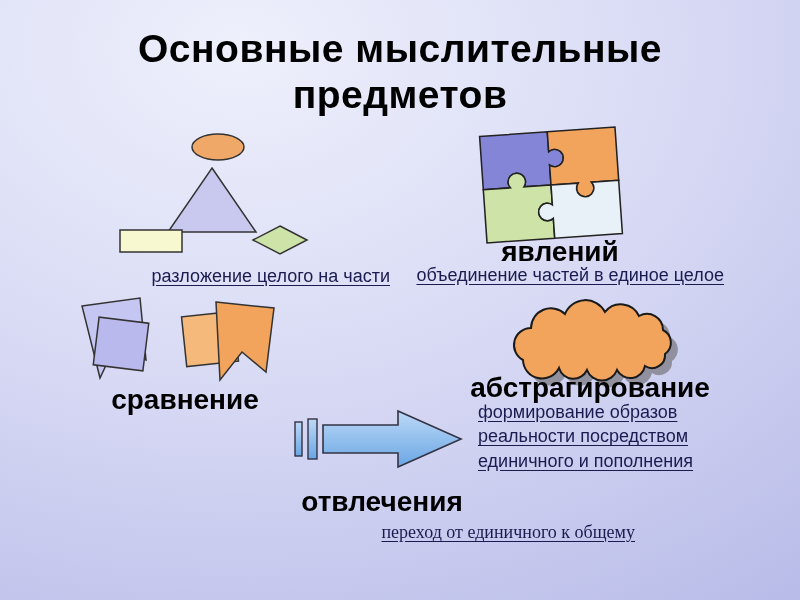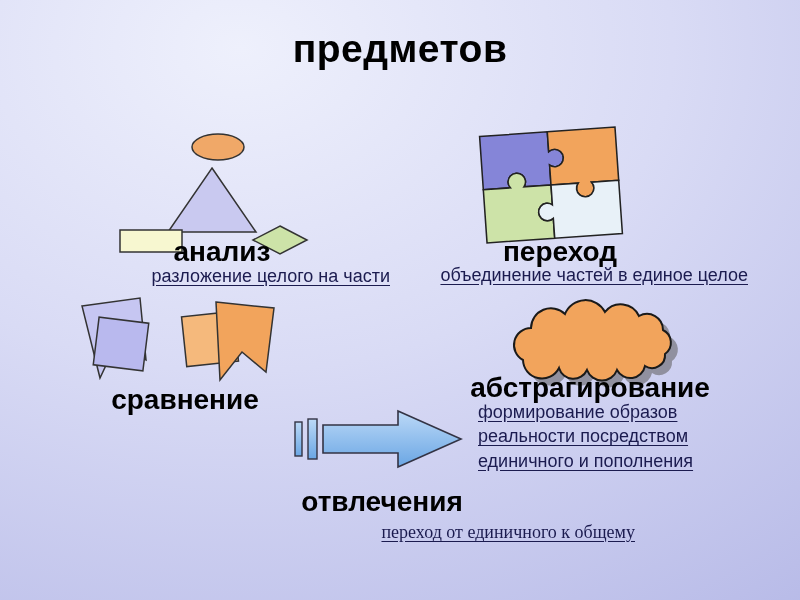--- a/index.html
+++ b/index.html
@@ -23,40 +23,40 @@
   .pre{white-space:pre-line;text-align:left;}
   .center{text-align:right;}
   svg{display:block;}
 </style>
 </head>
 <body>
 
 <div class="slide">
 
   <div class="title">
+    <div>Основные мыслительные</div>
     <div>предметов</div>
   </div>
 
   <svg class="abs" style="left:100px;top:130px;" width="220" height="130" viewBox="0 0 220 130">
     <ellipse cx="118" cy="17" rx="26" ry="13" fill="#f0a868" stroke="#333" stroke-width="1.5"></ellipse>
     <polygon points="112,38 156,102 68,102" fill="#c9c9f0" stroke="#333" stroke-width="1.5"></polygon>
     <rect x="20" y="100" width="62" height="22" fill="#f7f7d0" stroke="#333" stroke-width="1.5"></rect>
     <polygon points="180,96 207,110 180,124 153,110" fill="#cde3a8" stroke="#333" stroke-width="1.5"></polygon>
   </svg>
-  <div class="op-label" style="left:122px;top:236px;width:200px;">анализ</div>
   <div class="op-desc center" style="left:40px;top:264px;width:350px;">разложение целого на части</div>
 
   <svg class="abs" style="left:466px;top:122px;transform:rotate(-4deg);" width="170" height="126" viewBox="0 0 170 130">
     <path d="M15,10 H85 V30.5 a9,9 0 1 1 0,14 V65 H57 a9,9 0 1 0 -14,0 H15 Z" fill="#8585d8" stroke="#222" stroke-width="1.6"></path>
     <path d="M85,10 H155 V65 H127 a9,9 0 1 1 -14,0 H85 V44.5 a9,9 0 1 0 0,-14 V10 Z" fill="#f2a45c" stroke="#222" stroke-width="1.6"></path>
     <path d="M15,65 H43 a9,9 0 1 1 14,0 H85 V85.5 a9,9 0 1 0 0,14 V120 H15 Z" fill="#cde3a8" stroke="#222" stroke-width="1.6"></path>
     <path d="M155,65 V120 H85 V99.5 a9,9 0 1 1 0,-14 V65 H113 a9,9 0 1 0 14,0 H155 Z" fill="#e8f1f8" stroke="#222" stroke-width="1.6"></path>
   </svg>
-  <div class="op-label" style="left:460px;top:236px;width:200px;">переход</div>
-  <div class="op-desc center" style="left:388px;top:263px;width:360px;">объединение частей в единое целое</div>
+  <div class="op-label" style="left:460px;top:236px;width:200px;">явлений</div>
+  <div class="op-desc center" style="left:364px;top:263px;width:360px;">объединение частей в единое целое</div>
 
   <svg class="abs" style="left:60px;top:294px;" width="250" height="100" viewBox="0 0 250 100">
     <g>
       <polygon points="22,12 80,4 86,66 56,50 40,84" fill="#c6c6f2" stroke="#333" stroke-width="1.5"></polygon>
       <rect x="36" y="26" width="50" height="48" transform="rotate(7 61 50)" fill="#b9b9ee" stroke="#333" stroke-width="1.5"></rect>
     </g>
     <g transform="translate(110,0)">
       <rect x="14" y="20" width="52" height="50" transform="rotate(-6 40 45)" fill="#f5b97c" stroke="#333" stroke-width="1.5"></rect>
       <polygon points="46,8 104,14 96,78 72,58 50,86" fill="#f2a45c" stroke="#333" stroke-width="1.5"></polygon>
     </g>

